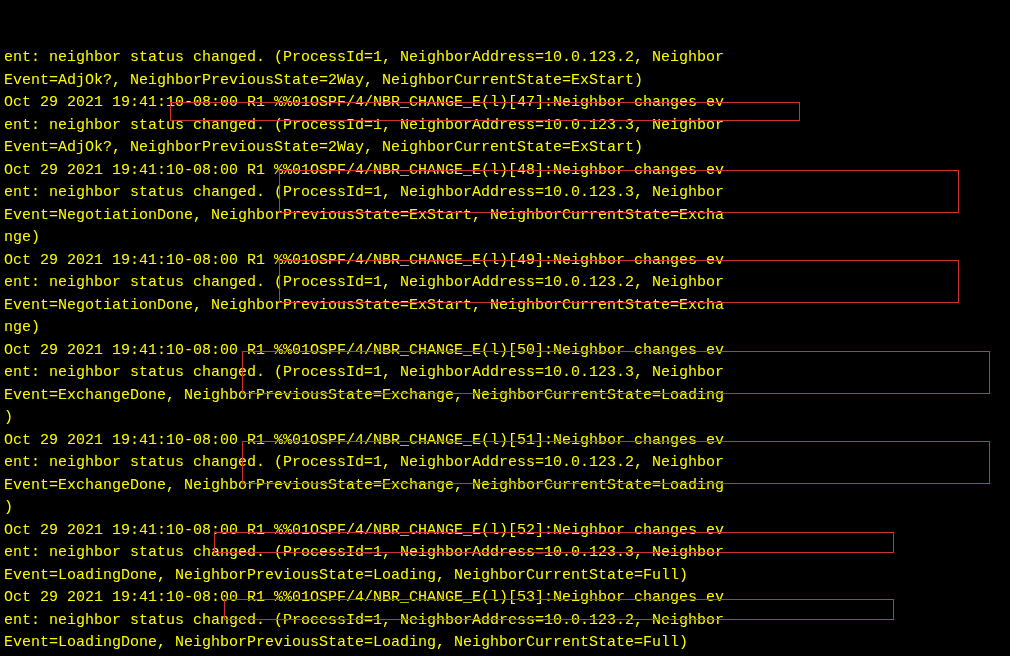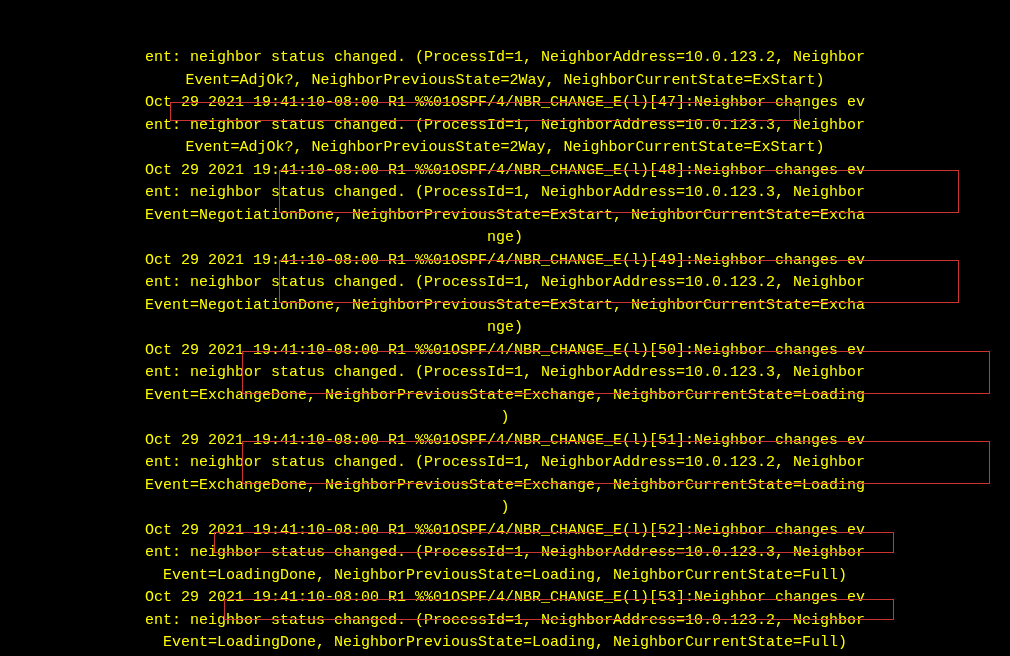--- a/index.html
+++ b/index.html
@@ -11,21 +11,20 @@
     color: #ffff00;
     padding: 2px 4px;
     width: 1010px;
     height: 656px;
     overflow: hidden;
   }
   .terminal {
     white-space: pre-wrap;
     word-break: break-all;
     position: relative;
-    text-align: center;
   }
   .line { display: block; }
   .hlbox {
     position: absolute;
     border: 1px solid #cc3333;
     pointer-events: none;
   }
 </style>
 </head>
 <body>

